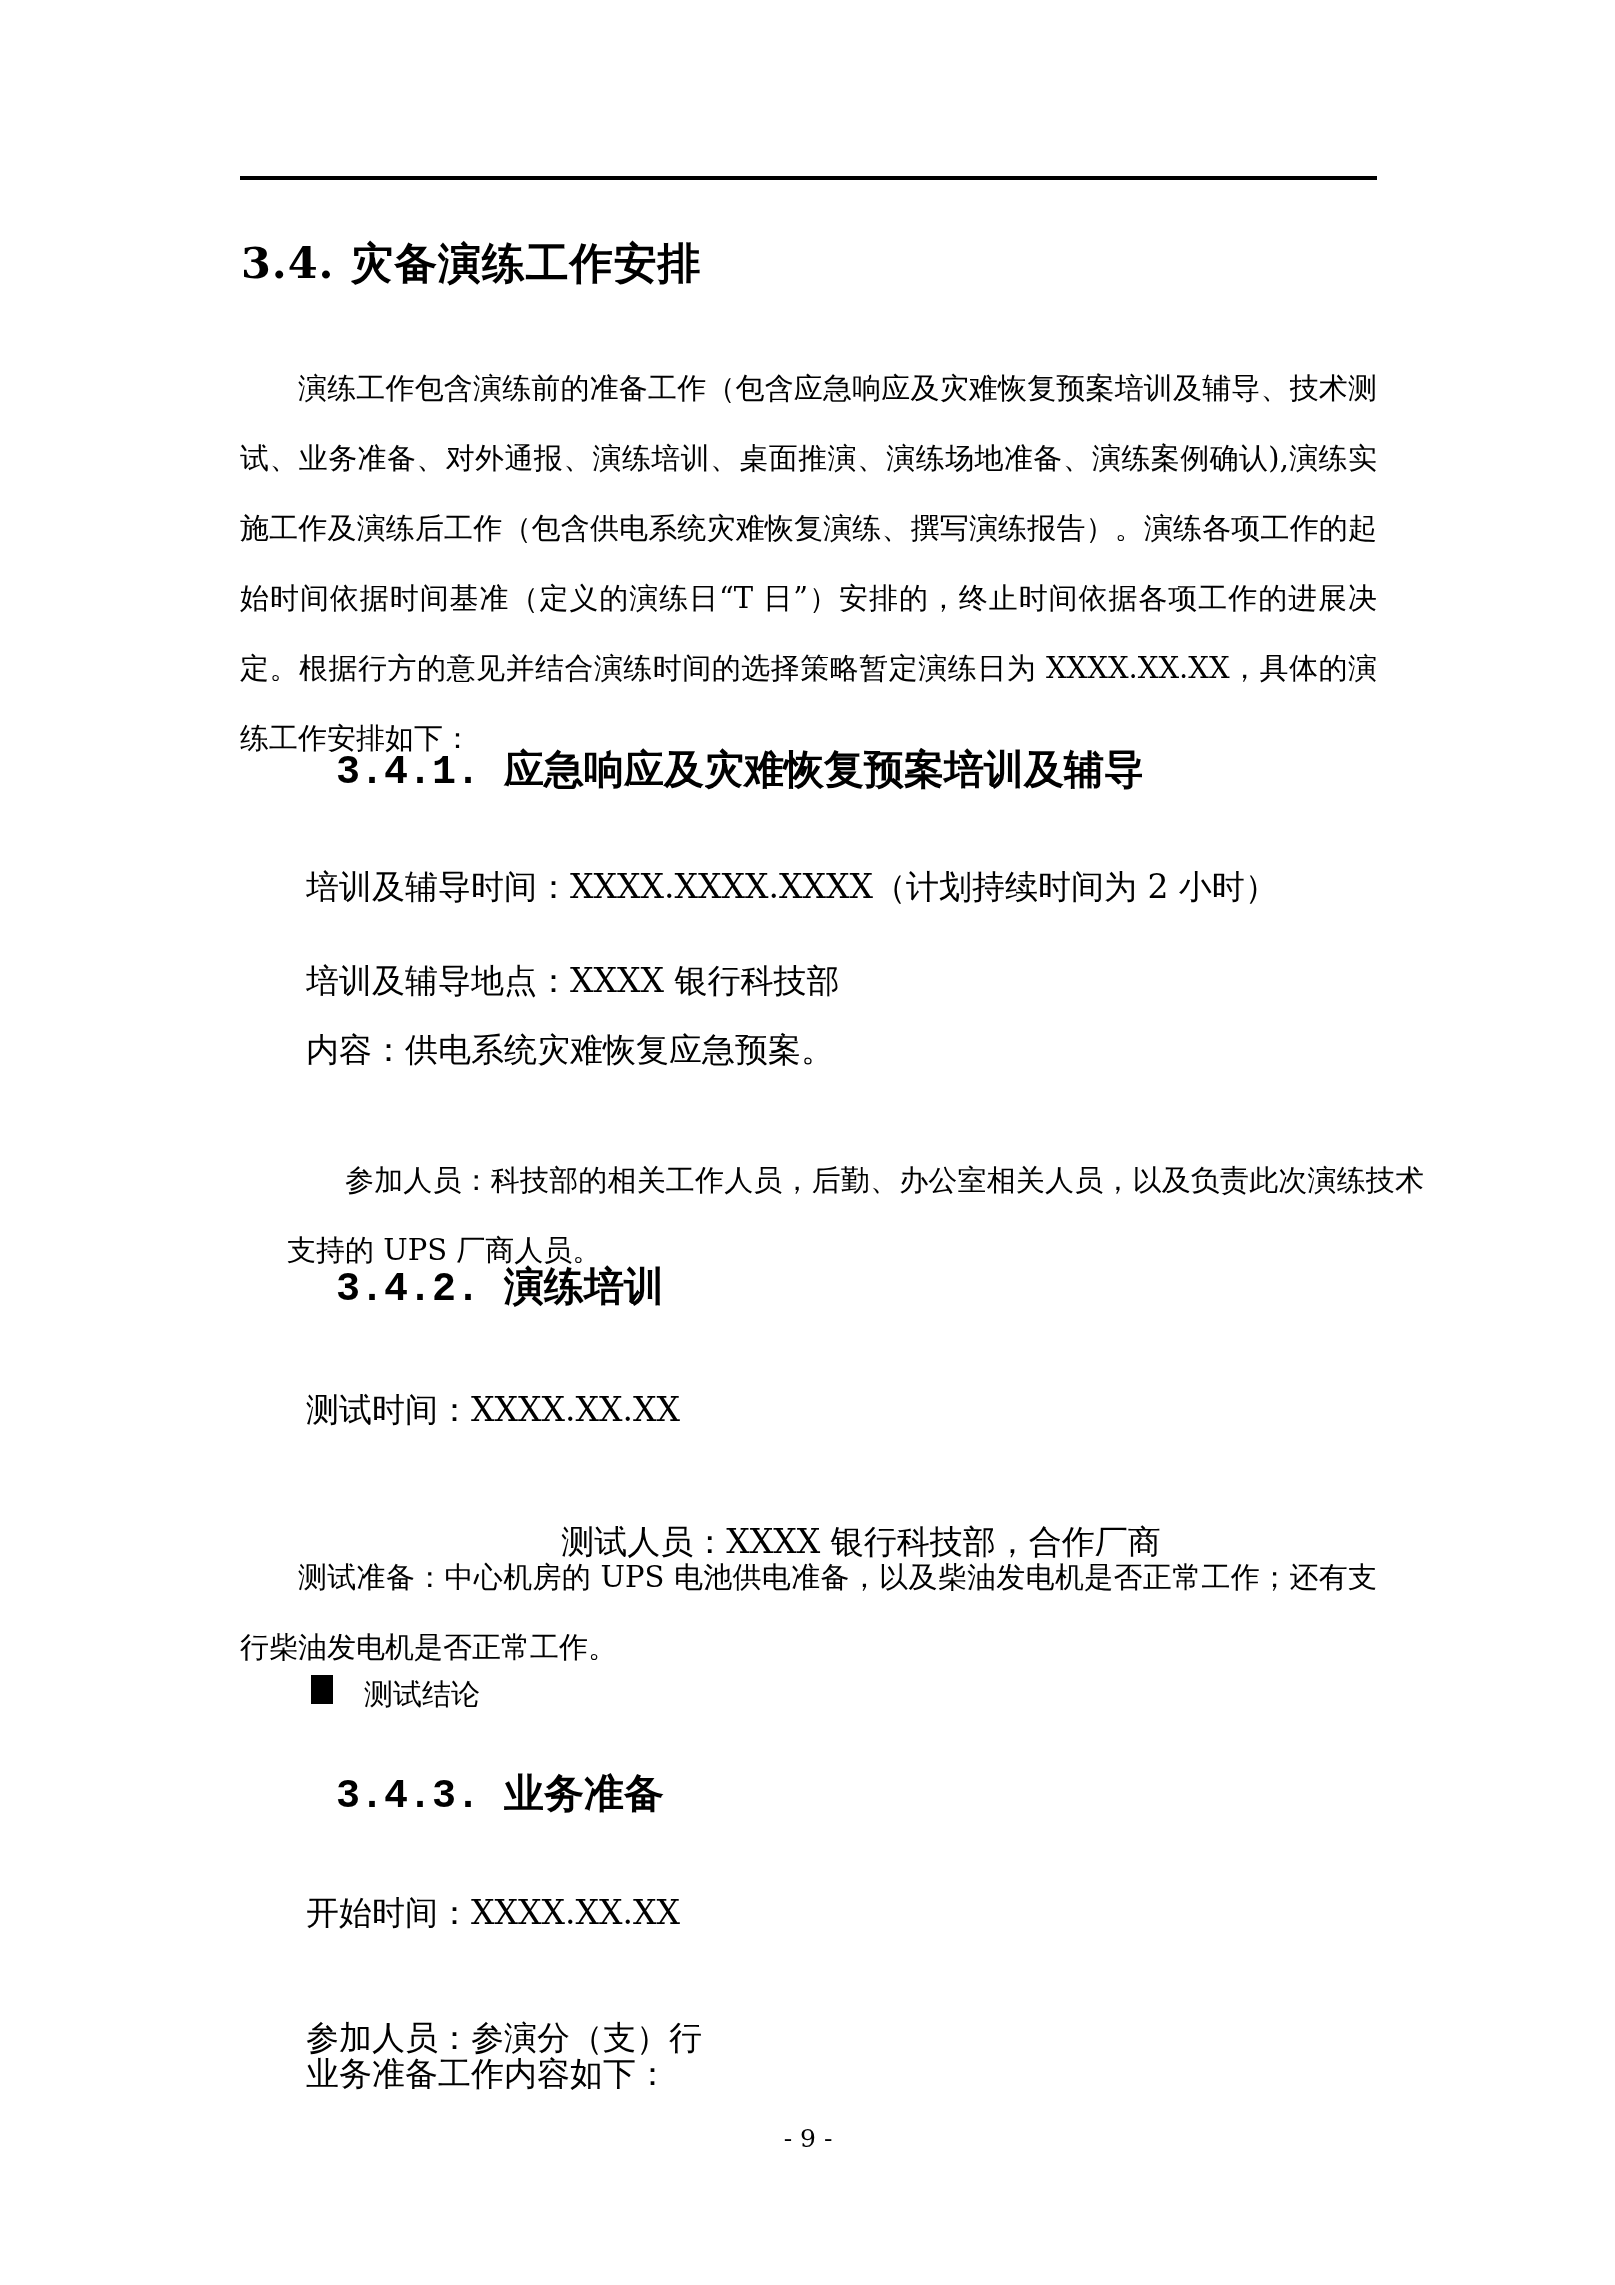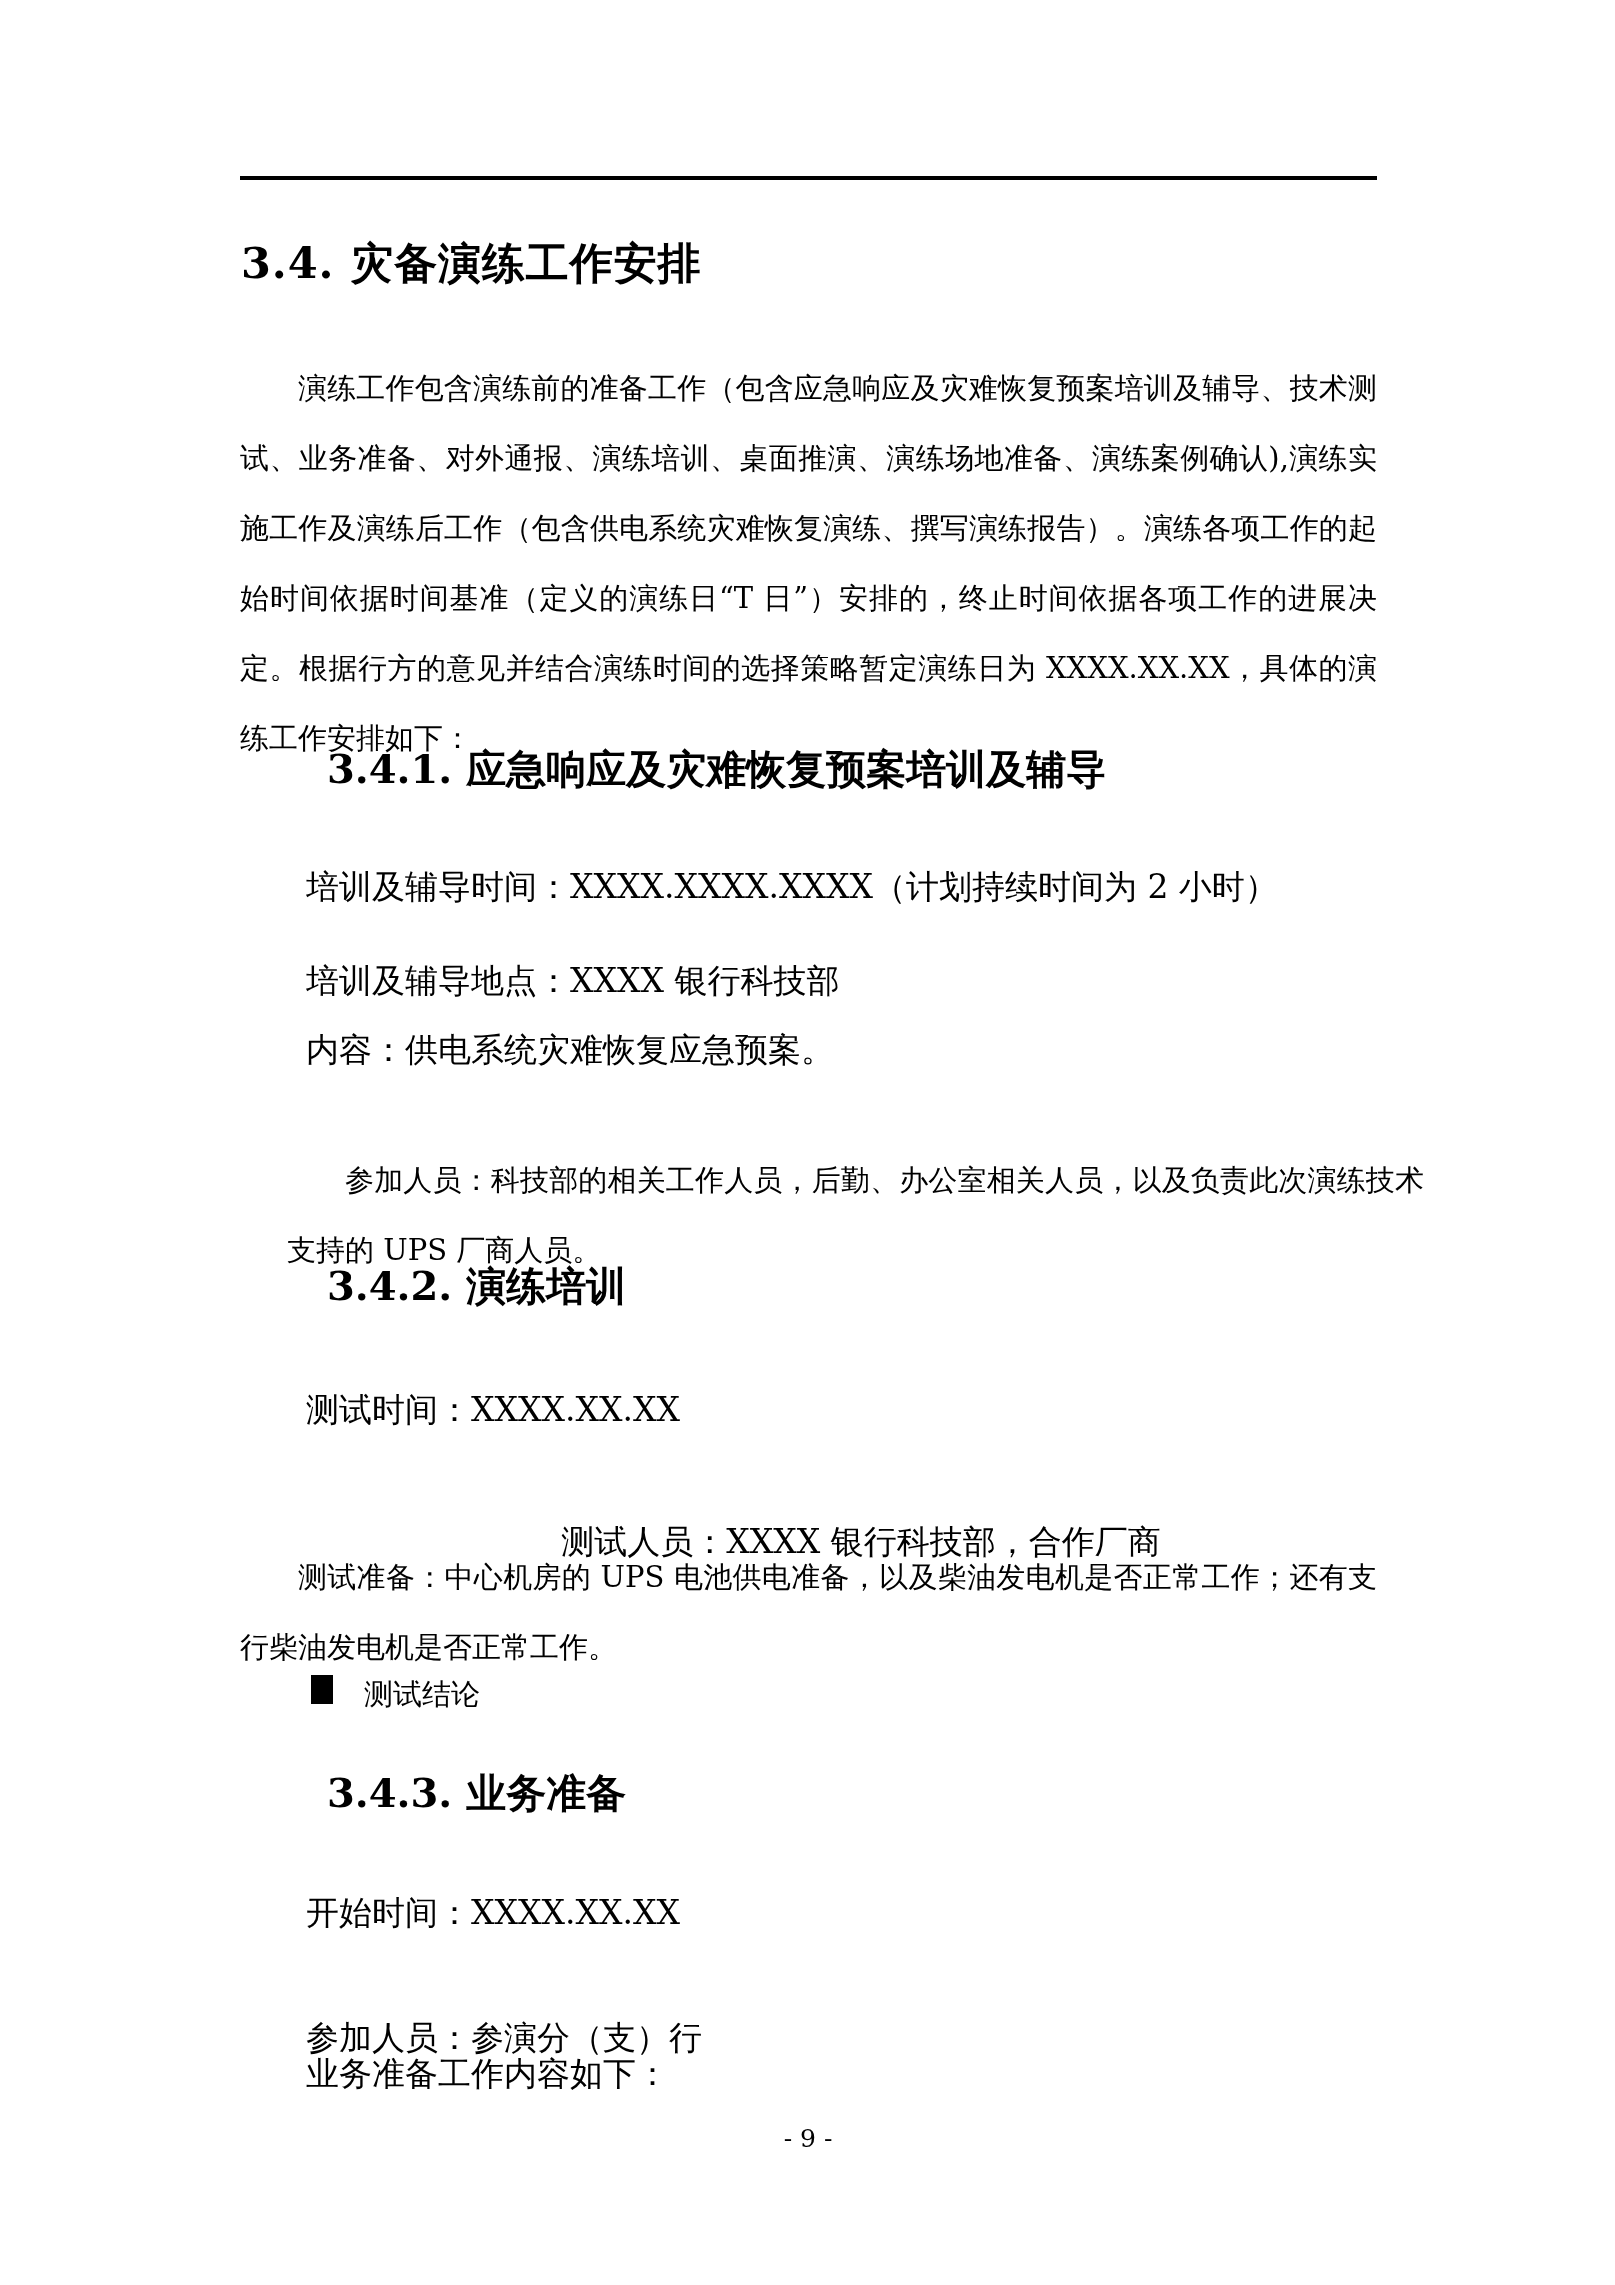--- a/index.html
+++ b/index.html
@@ -22,24 +22,25 @@
     position:absolute;
     left:241px; top:192px;
     font-size:43px;
     font-weight:bold;
     white-space:nowrap;
     letter-spacing:0.9px;
     margin-top:43px;
   }
   .h-sub {
     position:absolute;
-    left:327px;
+    left:336px;
     font-size:40px;
     font-weight:bold;
     white-space:nowrap;
+    font-family:Liberation Mono, monospace;
   }
   .para {
     position:absolute;
     left:240px;
     width:1137px;
     font-size:29px;
     line-height:70px;
     text-align:justify;
     text-justify:inter-ideograph;
   }

